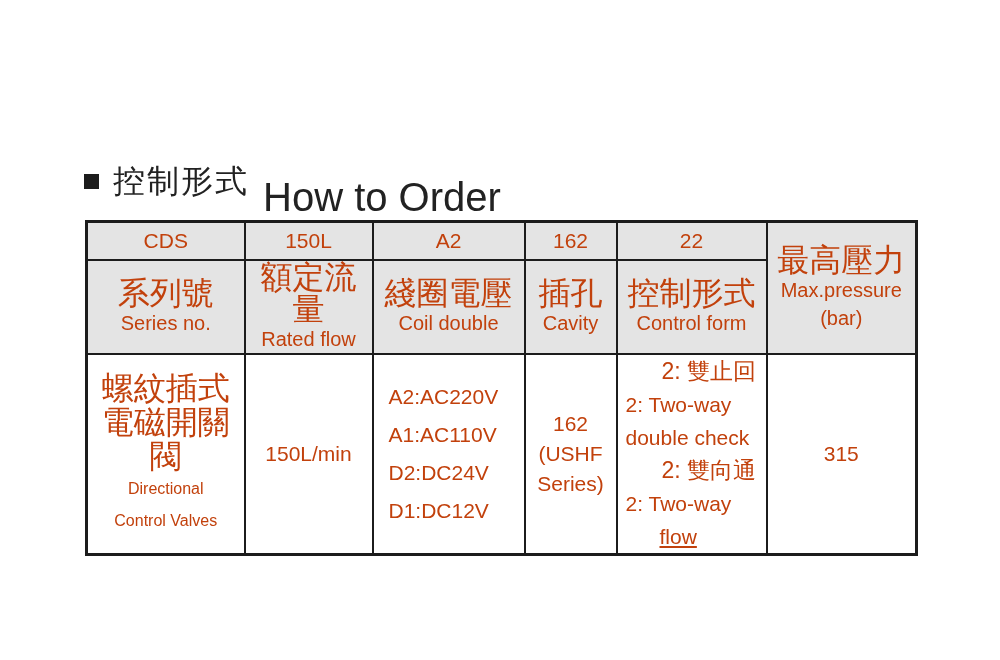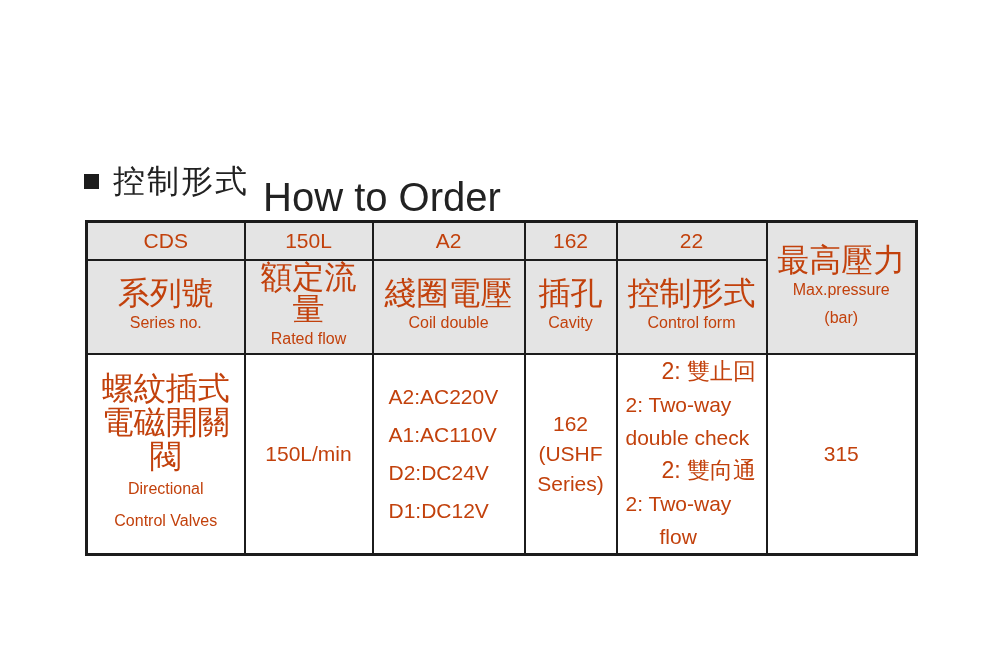--- a/index.html
+++ b/index.html
@@ -33,36 +33,36 @@
   table.order-table td {
     border: 2px solid #1c1c1c;
     text-align: center; vertical-align: middle;
     padding: 0; color: #c2410c;
   }
   tr.row-codes td { height: 36px; font-size: 21px; background: #e4e4e4; }
   tr.row-labels td { height: 60px; background: #e4e4e4; }
   tr.row-body td { height: 196px; background: #ffffff; font-size: 21px; }
 
   .zh  { font-size: 32px; line-height: 32px; }
-  .en  { font-size: 16px; line-height: 28px; }
+  .en  { font-size: 20px; line-height: 28px; }
 
   td.pressure-head { background: #e4e4e4; }
 
   .cell-series .line-zh { font-size: 32px; line-height: 34px; }
   .cell-series .line-en { font-size: 16px; line-height: 32px; }
 
   .cell-voltage { text-align: left !important; padding-left: 15px !important; }
   .cell-voltage .line { font-size: 21px; line-height: 38px; }
 
   .cell-cavity .line { font-size: 21px; line-height: 30px; }
 
   .cell-control { text-align: left !important; padding-left: 8px !important; }
   .cell-control .line-zh { font-size: 23px; line-height: 33px; margin-left: 36px; }
   .cell-control .line-en { font-size: 21px; line-height: 33px; }
-  .cell-control .indent  { padding-left: 34px; }
+  .cell-control .indent  { padding-left: 34px; text-decoration: underline; }
 </style>
 </head>
 <body>
 
 <div class="page">
 
   <div class="title-row">
     <span class="bullet"></span>
     <span class="title-zh">控制形式</span>
     <span class="title-en">How to Order</span>

